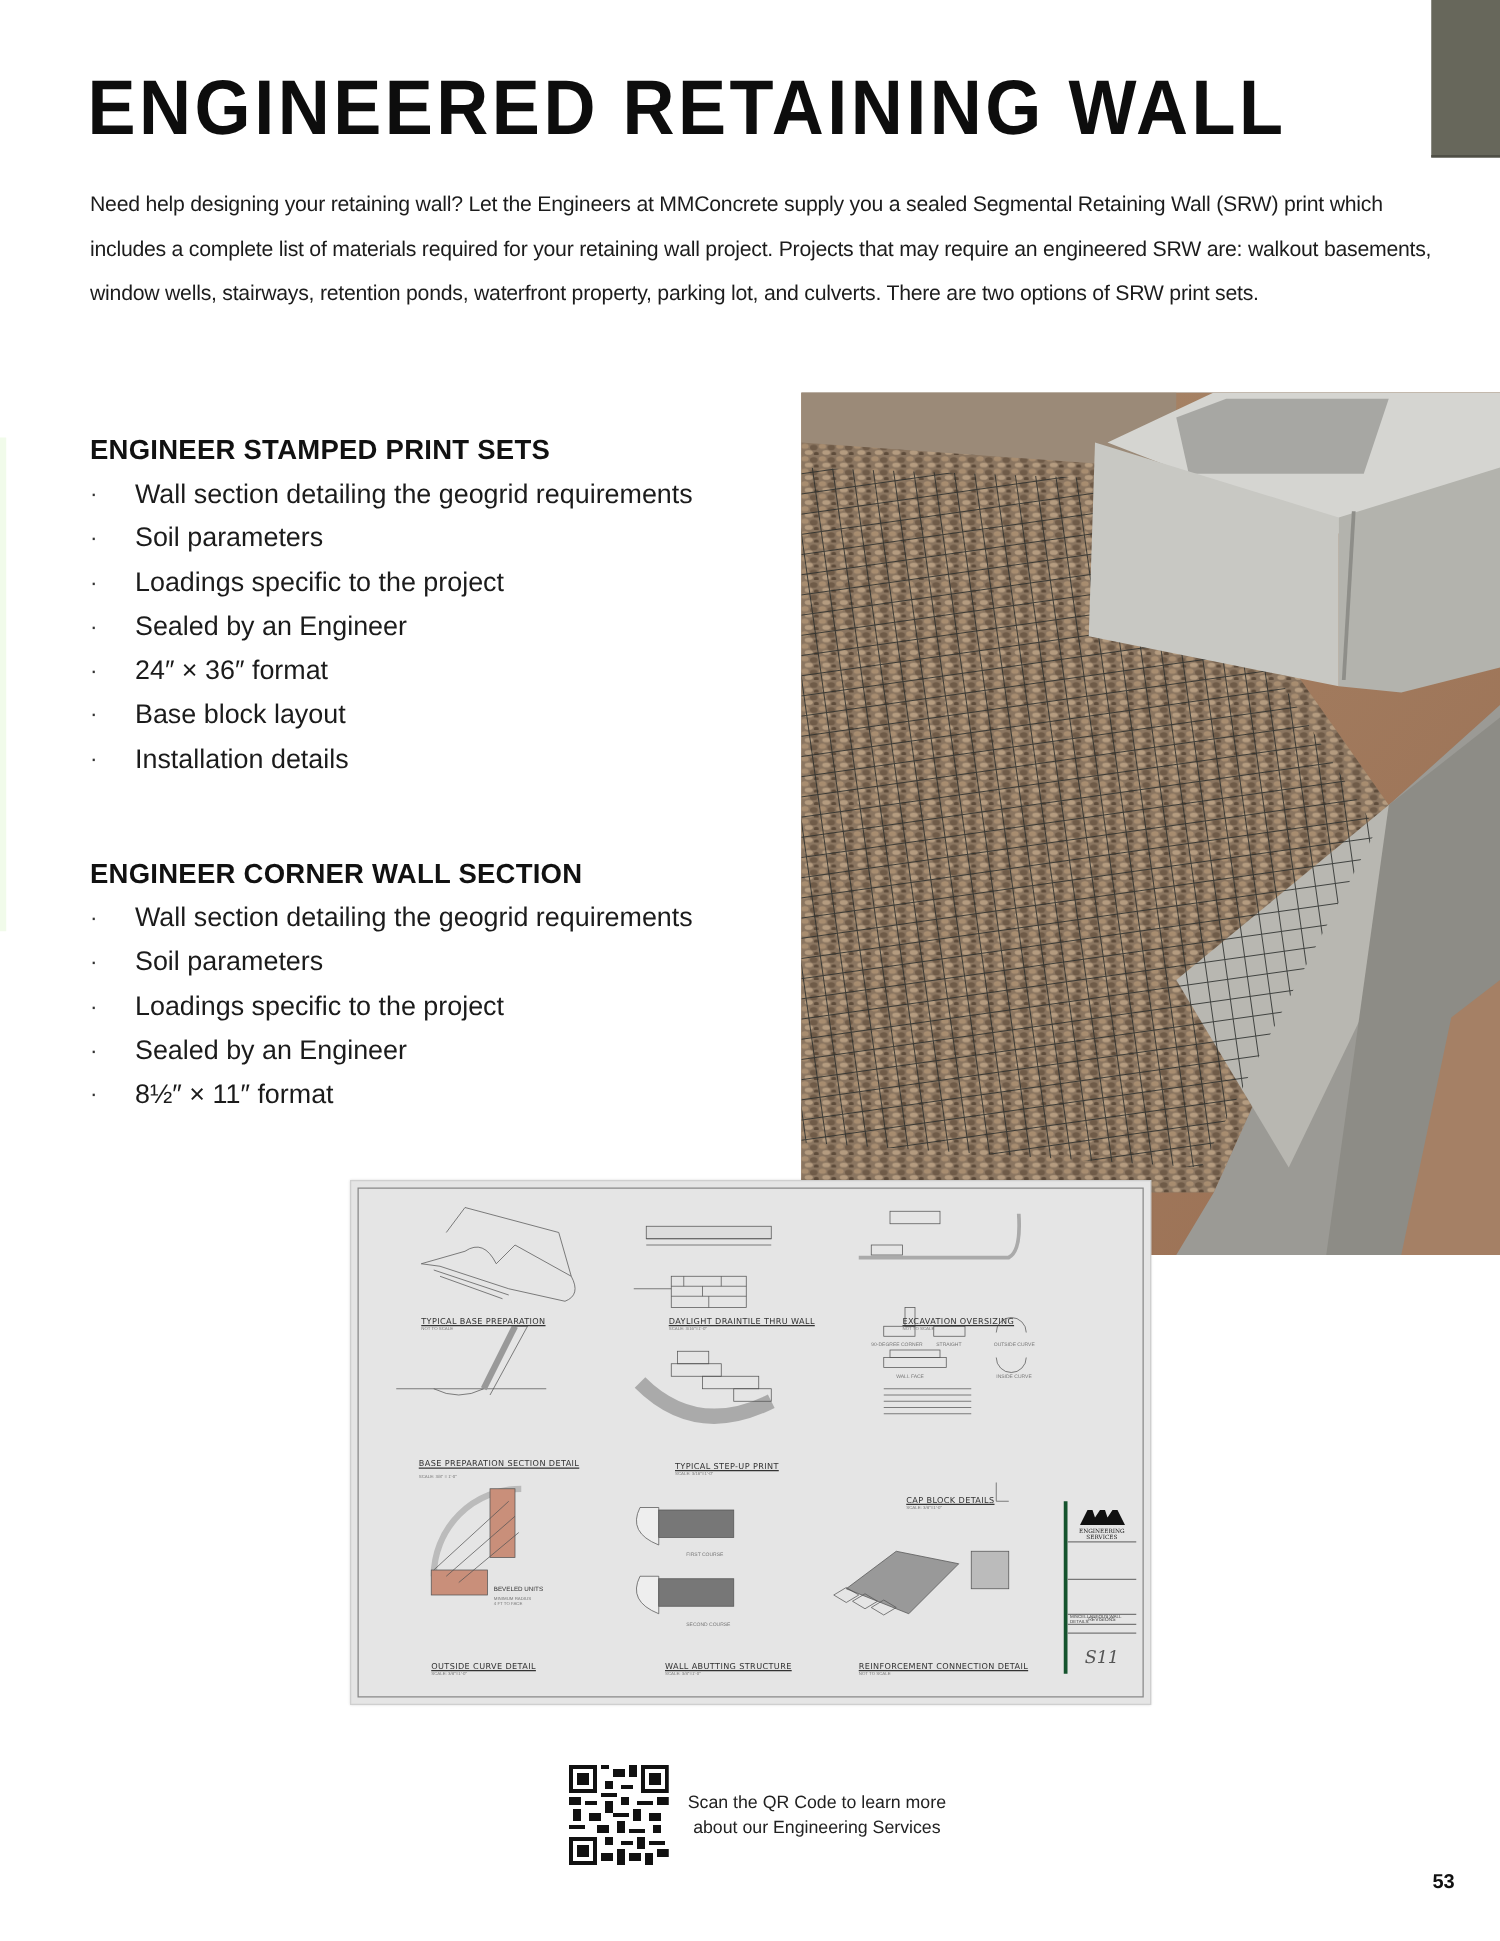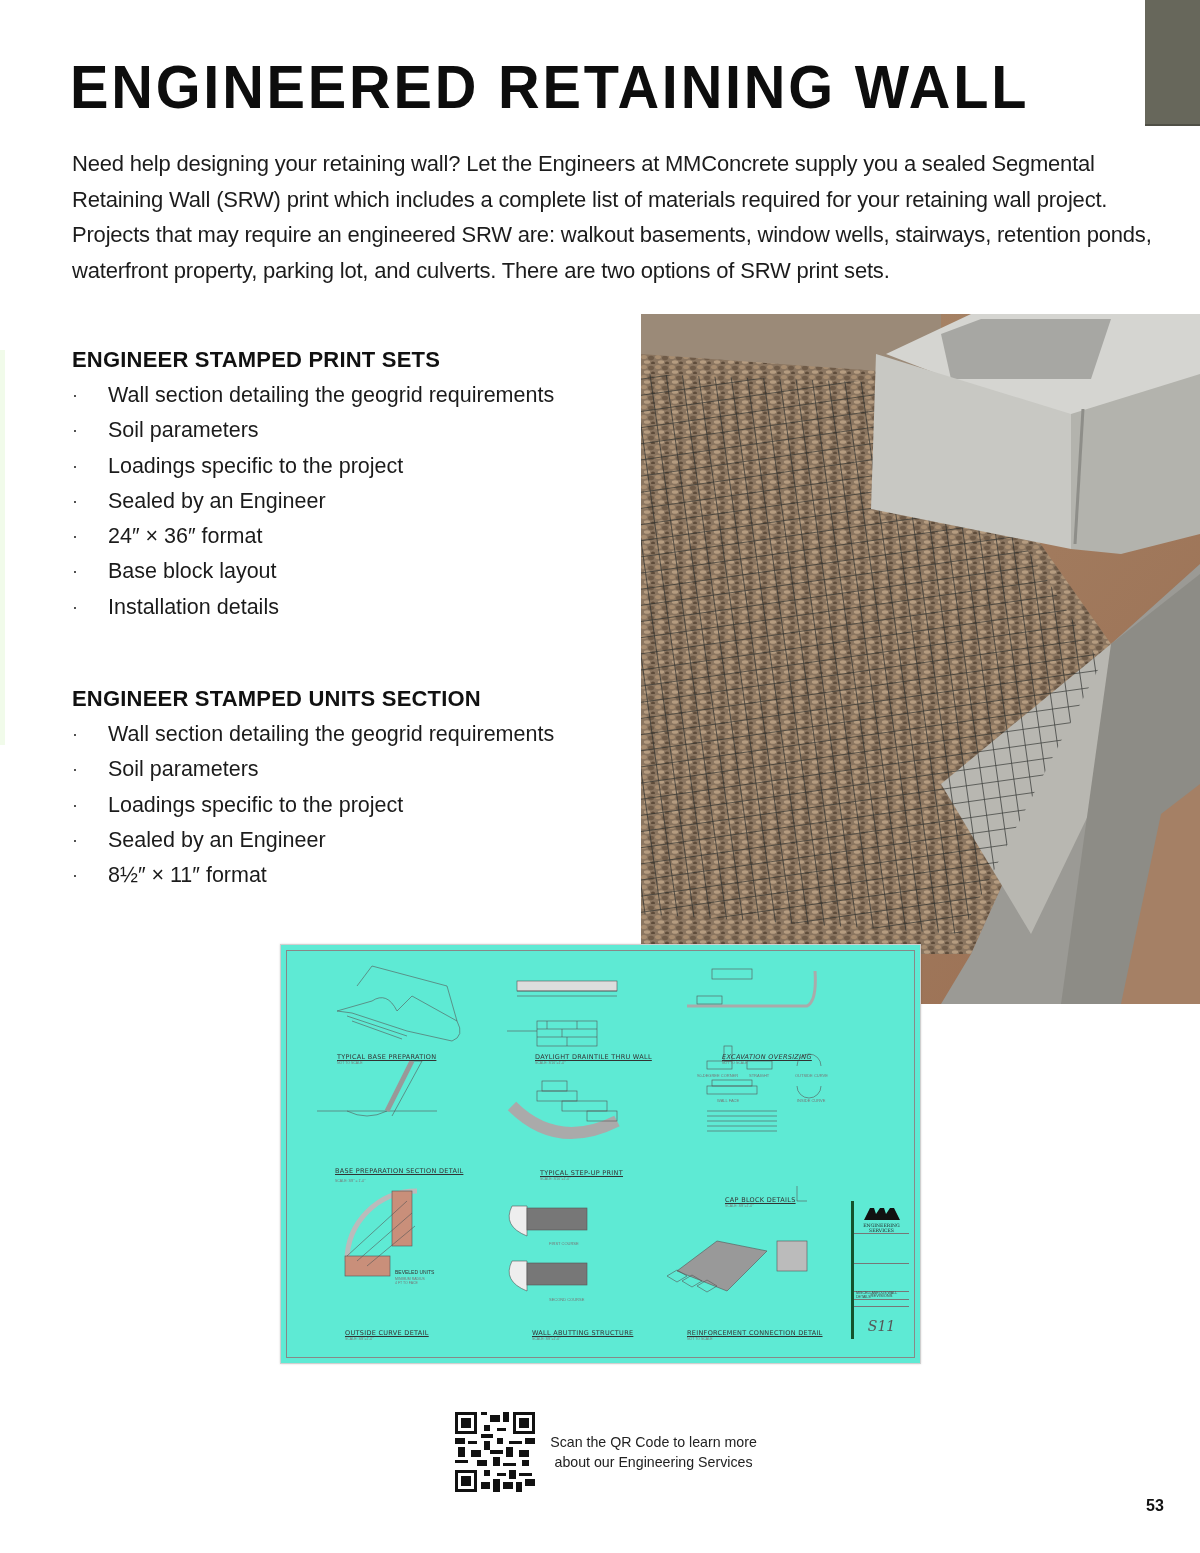--- a/index.html
+++ b/index.html
@@ -4,34 +4,34 @@
 <style>
   * { box-sizing: border-box; margin: 0; padding: 0; }
   html, body { width: 1200px; height: 1553px; background: #ffffff; overflow: hidden; }
   body { position: relative; font-family: "Liberation Sans", "DejaVu Sans", sans-serif; color: #1a1a1a; }
 
   .side-tab { position: absolute; left: 1145px; top: 0; width: 55px; height: 126px; background: #67675b; border-bottom: 2px solid #4f4f46; }
   .left-tint { position: absolute; left: 0; top: 350px; width: 5px; height: 395px; background: #f1fbea; }
 
   .title { position: absolute; left: 70px; top: 56px; font-size: 62px; font-weight: 700; letter-spacing: 3px; color: #0d0d0d; line-height: 1; white-space: nowrap; transform: scaleX(0.93); transform-origin: left top; }
 
-  .intro { position: absolute; left: 72px; top: 146px; width: 1080px; font-size: 22px; line-height: 35.5px; color: #1c1c1c; letter-spacing: -0.2px; }
+  .intro { position: absolute; left: 72px; top: 146px; width: 1080px; font-size: 17px; line-height: 35.5px; color: #1c1c1c; letter-spacing: -0.2px; }
 
   .section { position: absolute; left: 72px; }
   .section h2 { font-size: 22px; font-weight: 700; color: #111; letter-spacing: 0.2px; line-height: 28px; margin-bottom: 4px; }
   .section ul { list-style: none; }
   .section li { position: relative; padding-left: 36px; font-size: 21.5px; line-height: 35.3px; color: #1b1b1b; }
   .section li .dot { position: absolute; left: 0; top: 0; font-size: 18px; color: #333; }
   .sec1 { top: 346px; }
   .sec2 { top: 685px; }
 
   .photo { position: absolute; left: 641px; top: 314px; width: 559px; height: 690px; overflow: hidden; background: #8c7d6a; }
   .photo svg { display: block; }
 
-  .drawing { position: absolute; left: 280px; top: 944px; width: 641px; height: 420px; background: #5eead4; border: 1px solid #cfcfcf; box-shadow: 0 0 2px rgba(0,0,0,0.15); }
+  .drawing { position: absolute; left: 280px; top: 944px; width: 641px; height: 420px; background: #e5e5e5; border: 1px solid #cfcfcf; box-shadow: 0 0 2px rgba(0,0,0,0.15); }
   .drawing .inner { position: absolute; left: 5px; top: 5px; right: 5px; bottom: 5px; border: 1px solid #888; }
   .dlabel { position: absolute; font-size: 6.5px; color: #333; text-decoration: underline; letter-spacing: 0.3px; white-space: nowrap; font-family: "DejaVu Sans", sans-serif; }
   .dsub { position: absolute; font-size: 3.5px; color: #777; white-space: nowrap; }
   .titleblock { position: absolute; right: 5px; top: 250px; width: 58px; bottom: 18px; border-left: 3px solid #14532d; }
   .tb-logo { position: absolute; left: 8px; top: 6px; width: 40px; height: 14px; }
   .tb-company { position: absolute; left: 0; right: 0; top: 22px; text-align: center; font-size: 4.6px; font-family: "DejaVu Serif", serif; color: #222; }
   .tb-sheet { position: absolute; left: 0; right: 0; bottom: 5px; text-align: center; font-size: 14px; font-style: italic; font-family: "DejaVu Serif", serif; color: #555; }
   .tb-sheettitle { position: absolute; left: 2px; right: 2px; bottom: 40px; font-size: 3.6px; color: #444; }
   .tb-rev { position: absolute; left: 0; right: 0; top: 92px; text-align: center; font-size: 4px; color: #444; }
   .tb-line { position: absolute; left: 0; right: 0; height: 0; border-top: 1px solid #777; }
@@ -58,21 +58,21 @@
     <li><span class="dot">·</span><span>Soil parameters</span></li>
     <li><span class="dot">·</span><span>Loadings specific to the project</span></li>
     <li><span class="dot">·</span><span>Sealed by an Engineer</span></li>
     <li><span class="dot">·</span><span>24″ × 36″ format</span></li>
     <li><span class="dot">·</span><span>Base block layout</span></li>
     <li><span class="dot">·</span><span>Installation details</span></li>
   </ul>
 </div>
 
 <div class="section sec2">
-  <h2>ENGINEER STAMPED UNITS SECTION</h2>
+  <h2>ENGINEER CORNER WALL SECTION</h2>
   <ul>
     <li><span class="dot">·</span><span>Wall section detailing the geogrid requirements</span></li>
     <li><span class="dot">·</span><span>Soil parameters</span></li>
     <li><span class="dot">·</span><span>Loadings specific to the project</span></li>
     <li><span class="dot">·</span><span>Sealed by an Engineer</span></li>
     <li><span class="dot">·</span><span>8½″ × 11″ format</span></li>
   </ul>
 </div>
 
 <div class="photo">
@@ -165,21 +165,21 @@
         <path d="M390 320 L430 290 L480 300 L440 340 Z" fill="#999"></path>
         <path d="M380 325 l10 -6 l10 6 l-10 6 z M395 330 l10 -6 l10 6 l-10 6 z M410 335 l10 -6 l10 6 l-10 6 z"></path>
         <rect x="490" y="290" width="30" height="30" fill="#bbb"></rect>
         <path d="M510 235 v15 h10"></path>
       </g>
     </svg>
     <span class="dlabel" style="left:50px;top:102px;">TYPICAL BASE PREPARATION</span>
     <span class="dsub" style="left:50px;top:110px;">NOT TO SCALE</span>
     <span class="dlabel" style="left:248px;top:102px;">DAYLIGHT DRAINTILE THRU WALL</span>
     <span class="dsub" style="left:248px;top:110px;">SCALE: 3/16"=1'-0"</span>
-    <span class="dlabel" style="left:435px;top:102px;font-style:italic;">EXCAVATION OVERSIZING</span>
+    <span class="dlabel" style="left:435px;top:102px;">EXCAVATION OVERSIZING</span>
     <span class="dsub" style="left:435px;top:110px;">NOT TO SCALE</span>
 
     <span class="dlabel" style="left:48px;top:216px;text-align:right;">BASE PREPARATION SECTION DETAIL</span>
     <span class="dsub" style="left:48px;top:228px;">SCALE: 3/8" = 1'-0"</span>
     <span class="dlabel" style="left:253px;top:218px;">TYPICAL STEP-UP PRINT</span>
     <span class="dsub" style="left:253px;top:226px;">SCALE: 3/16"=1'-0"</span>
     <span class="dlabel" style="left:438px;top:245px;">CAP BLOCK DETAILS</span>
     <span class="dsub" style="left:438px;top:253px;">SCALE: 3/8"=1'-0"</span>
 
     <span class="dlabel" style="left:58px;top:378px;">OUTSIDE CURVE DETAIL</span>

